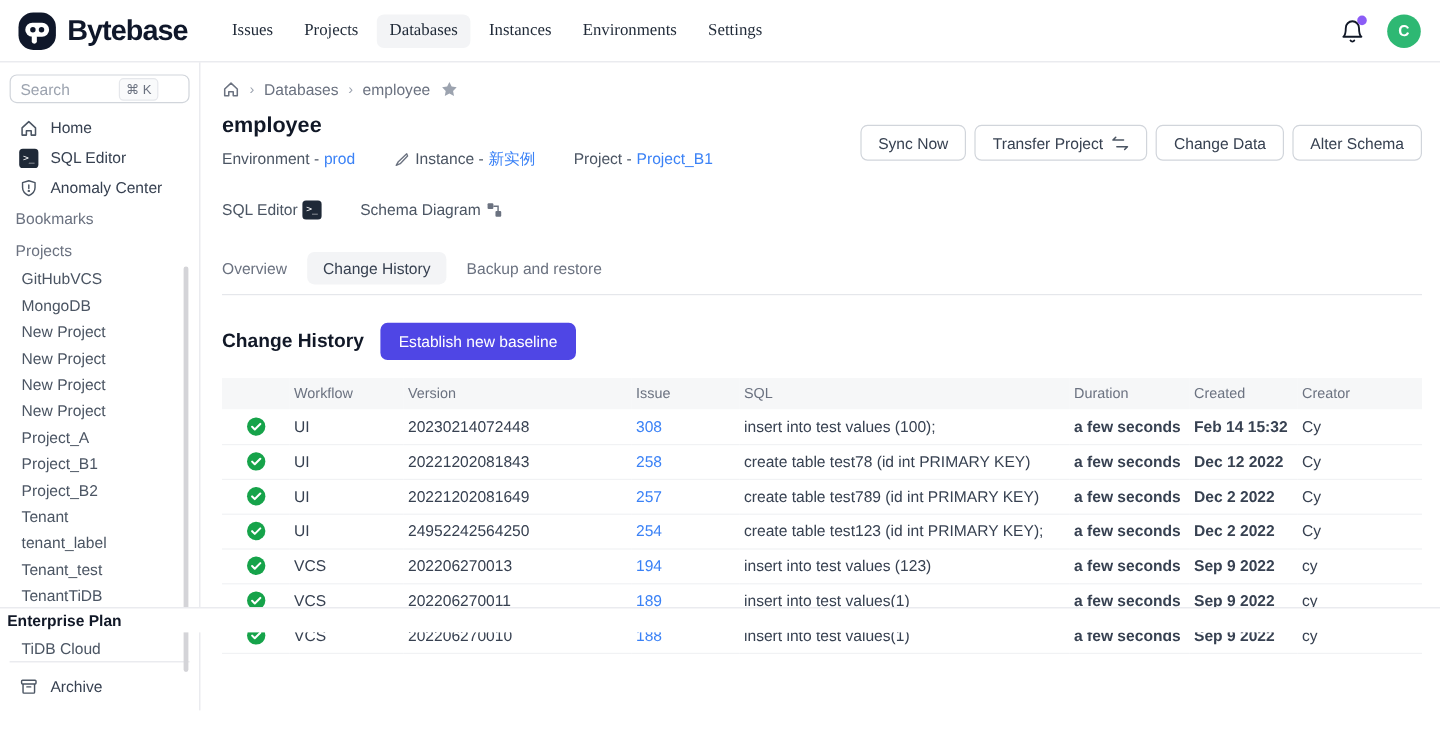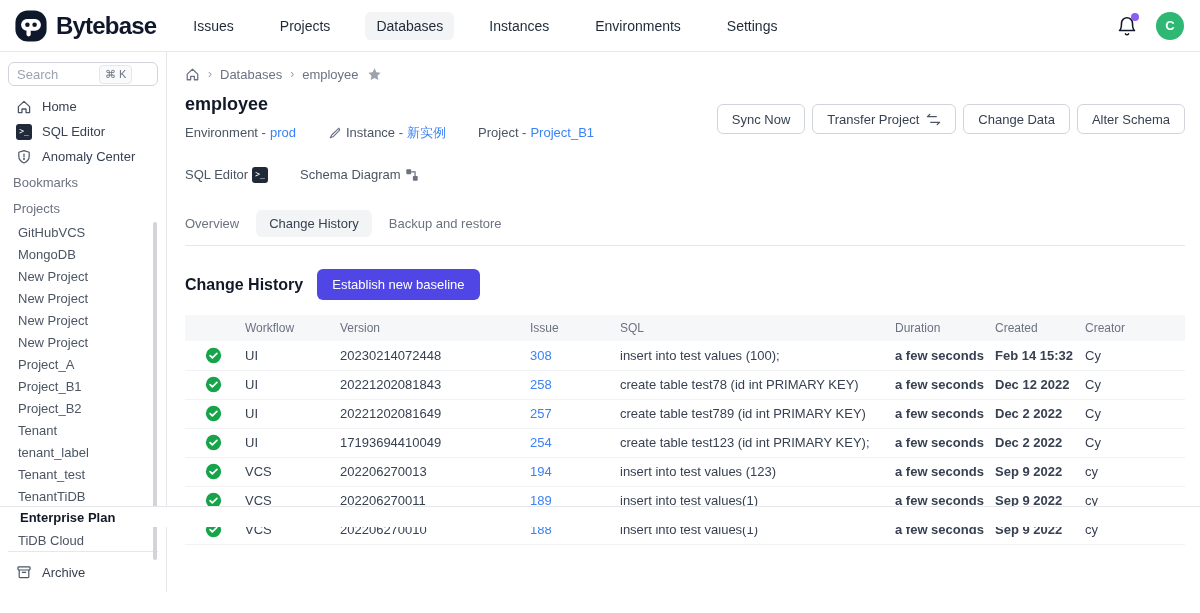--- a/index.html
+++ b/index.html
@@ -5,21 +5,21 @@
   * { box-sizing: border-box; margin: 0; padding: 0; }
   html,body { width:1200px; height:613px; overflow:hidden; background:#fff;
     font-family:"Liberation Sans", sans-serif; color:#1f2937; }
   .app { position:relative; width:1200px; height:527px; background:#fff; }
 
   
   .topbar { height:52px; display:flex; align-items:center; padding:0 16px 0 14px;
     border-bottom:1px solid #e5e7eb; background:#fff; }
   .brand { display:flex; align-items:center; gap:8px; cursor:pointer; }
   .brand-name { font-size:24px; font-weight:800; letter-spacing:-0.8px; color:#0f172a; }
-  .topnav { display:flex; align-items:center; gap:24px; margin-left:26px; flex:1; }
+  .topnav { display:flex; align-items:center; gap:4px; margin-left:26px; flex:1;font-family:Liberation Serif, serif; }
   .nav-item { font-size:14px; font-weight:500; color:#1f2937; padding:6px 11px;
     border-radius:6px; cursor:pointer; white-space:nowrap; }
   .nav-item.active { background:#f3f4f6; }
   .topbar-right { display:flex; align-items:center; gap:18px; }
   .bell-wrap { position:relative; width:22px; height:22px; cursor:pointer; }
   .bell-dot { position:absolute; top:-2px; right:-1px; width:8px; height:8px;
     border-radius:50%; background:#8b5cf6; }
   .avatar { width:28px; height:28px; border-radius:50%; background:#2eb873; color:#fff;
     font-size:13px; font-weight:600; display:flex; align-items:center; justify-content:center;
     cursor:pointer; }
@@ -42,21 +42,21 @@
     font-size:13px; color:#374151; border-radius:6px; cursor:pointer; }
   .side-section { font-size:13px; color:#6b7280; padding:6px 5px 5px 5px; }
   .proj-list { }
   .proj-item { font-size:13px; color:#4b5563; padding:4px 10px; height:22px;
     line-height:15px; cursor:pointer; white-space:nowrap; overflow:hidden; }
   .side-scrollbar { position:absolute; right:9px; top:170px; width:4px; height:338px;
     background:#d4d4d8; border-radius:2px; cursor:pointer; }
   .side-bottom { margin-top:auto; border-top:1px solid #e5e7eb; padding:6px 0; }
   .footerbar { position:absolute; left:0; bottom:0; width:1200px; height:21px;
     border-top:1px solid #e5e7eb; background:#fff; display:flex; align-items:flex-start;
-    padding:3px 0 0 20px; }
+    padding:3px 0 0 6px; }
   .footer-label { font-size:13px; font-weight:700; color:#111827; }
 
   
   .breadcrumb { display:flex; align-items:center; gap:8px; height:20px; margin-bottom:10px; }
   .crumb { font-size:13px; color:#6b7280; cursor:pointer; }
   .crumb-sep { color:#9ca3af; font-size:12px; }
   .page-title { font-size:18px; font-weight:700; color:#111827; margin-bottom:7px; }
   .header-flex { display:flex; align-items:flex-start; justify-content:space-between; }
   .meta-line { font-size:13px; color:#4b5563; line-height:22px; display:flex;
     align-items:center; flex-wrap:wrap; gap:20px; }
@@ -372,21 +372,21 @@
   <tr>
     <td class="c-status">
       <span class="check">
         <svg width="17" height="17" viewBox="0 0 20 20">
           <circle cx="10" cy="10" r="9" fill="#16a34a"></circle>
           <path d="M6 10.2l2.6 2.6L14 7.4" fill="none" stroke="#fff" stroke-width="2" stroke-linecap="round" stroke-linejoin="round"></path>
         </svg>
       </span>
     </td>
     <td class="c-workflow">UI</td>
-    <td class="c-version">17193694410049</td>
+    <td class="c-version">24952242564250</td>
     <td class="c-issue"><a class="issue-link">254</a></td>
     <td class="c-sql">create table test123 (id int PRIMARY KEY);</td>
     <td class="c-duration">a few seconds</td>
     <td class="c-created">Dec 2 2022</td>
     <td class="c-creator">Cy</td>
   </tr>
 
   <tr>
     <td class="c-status">
       <span class="check">

